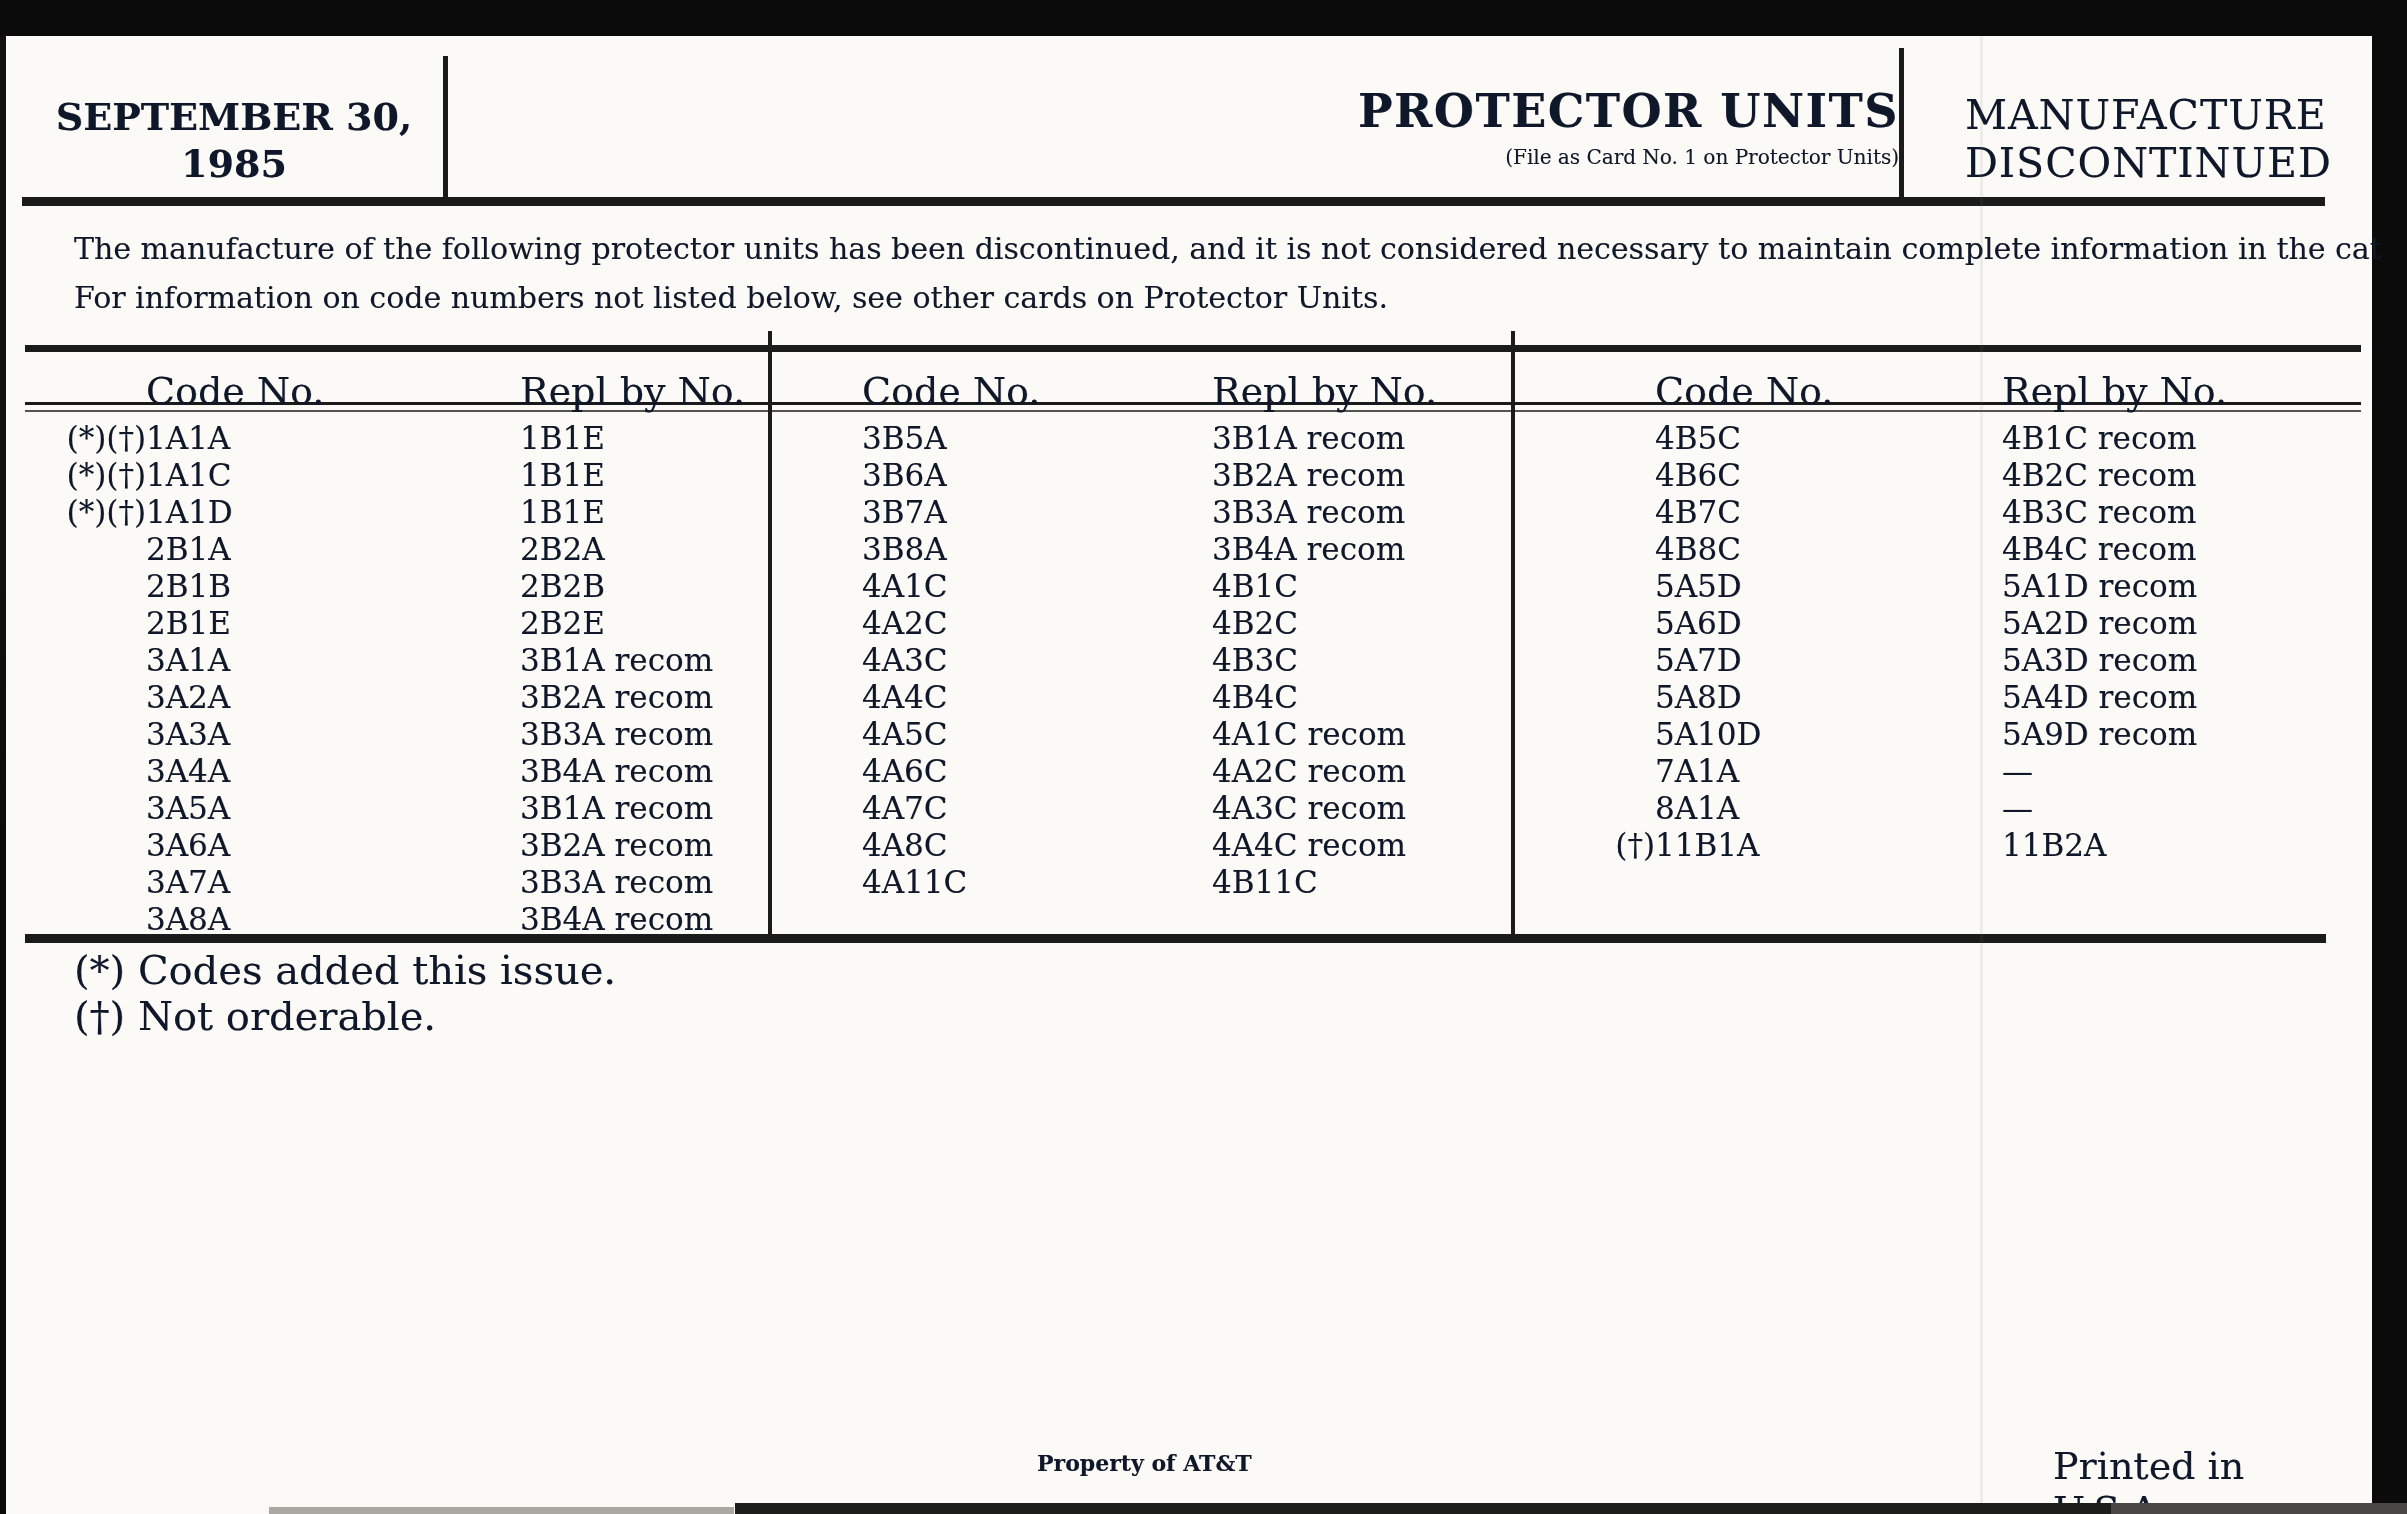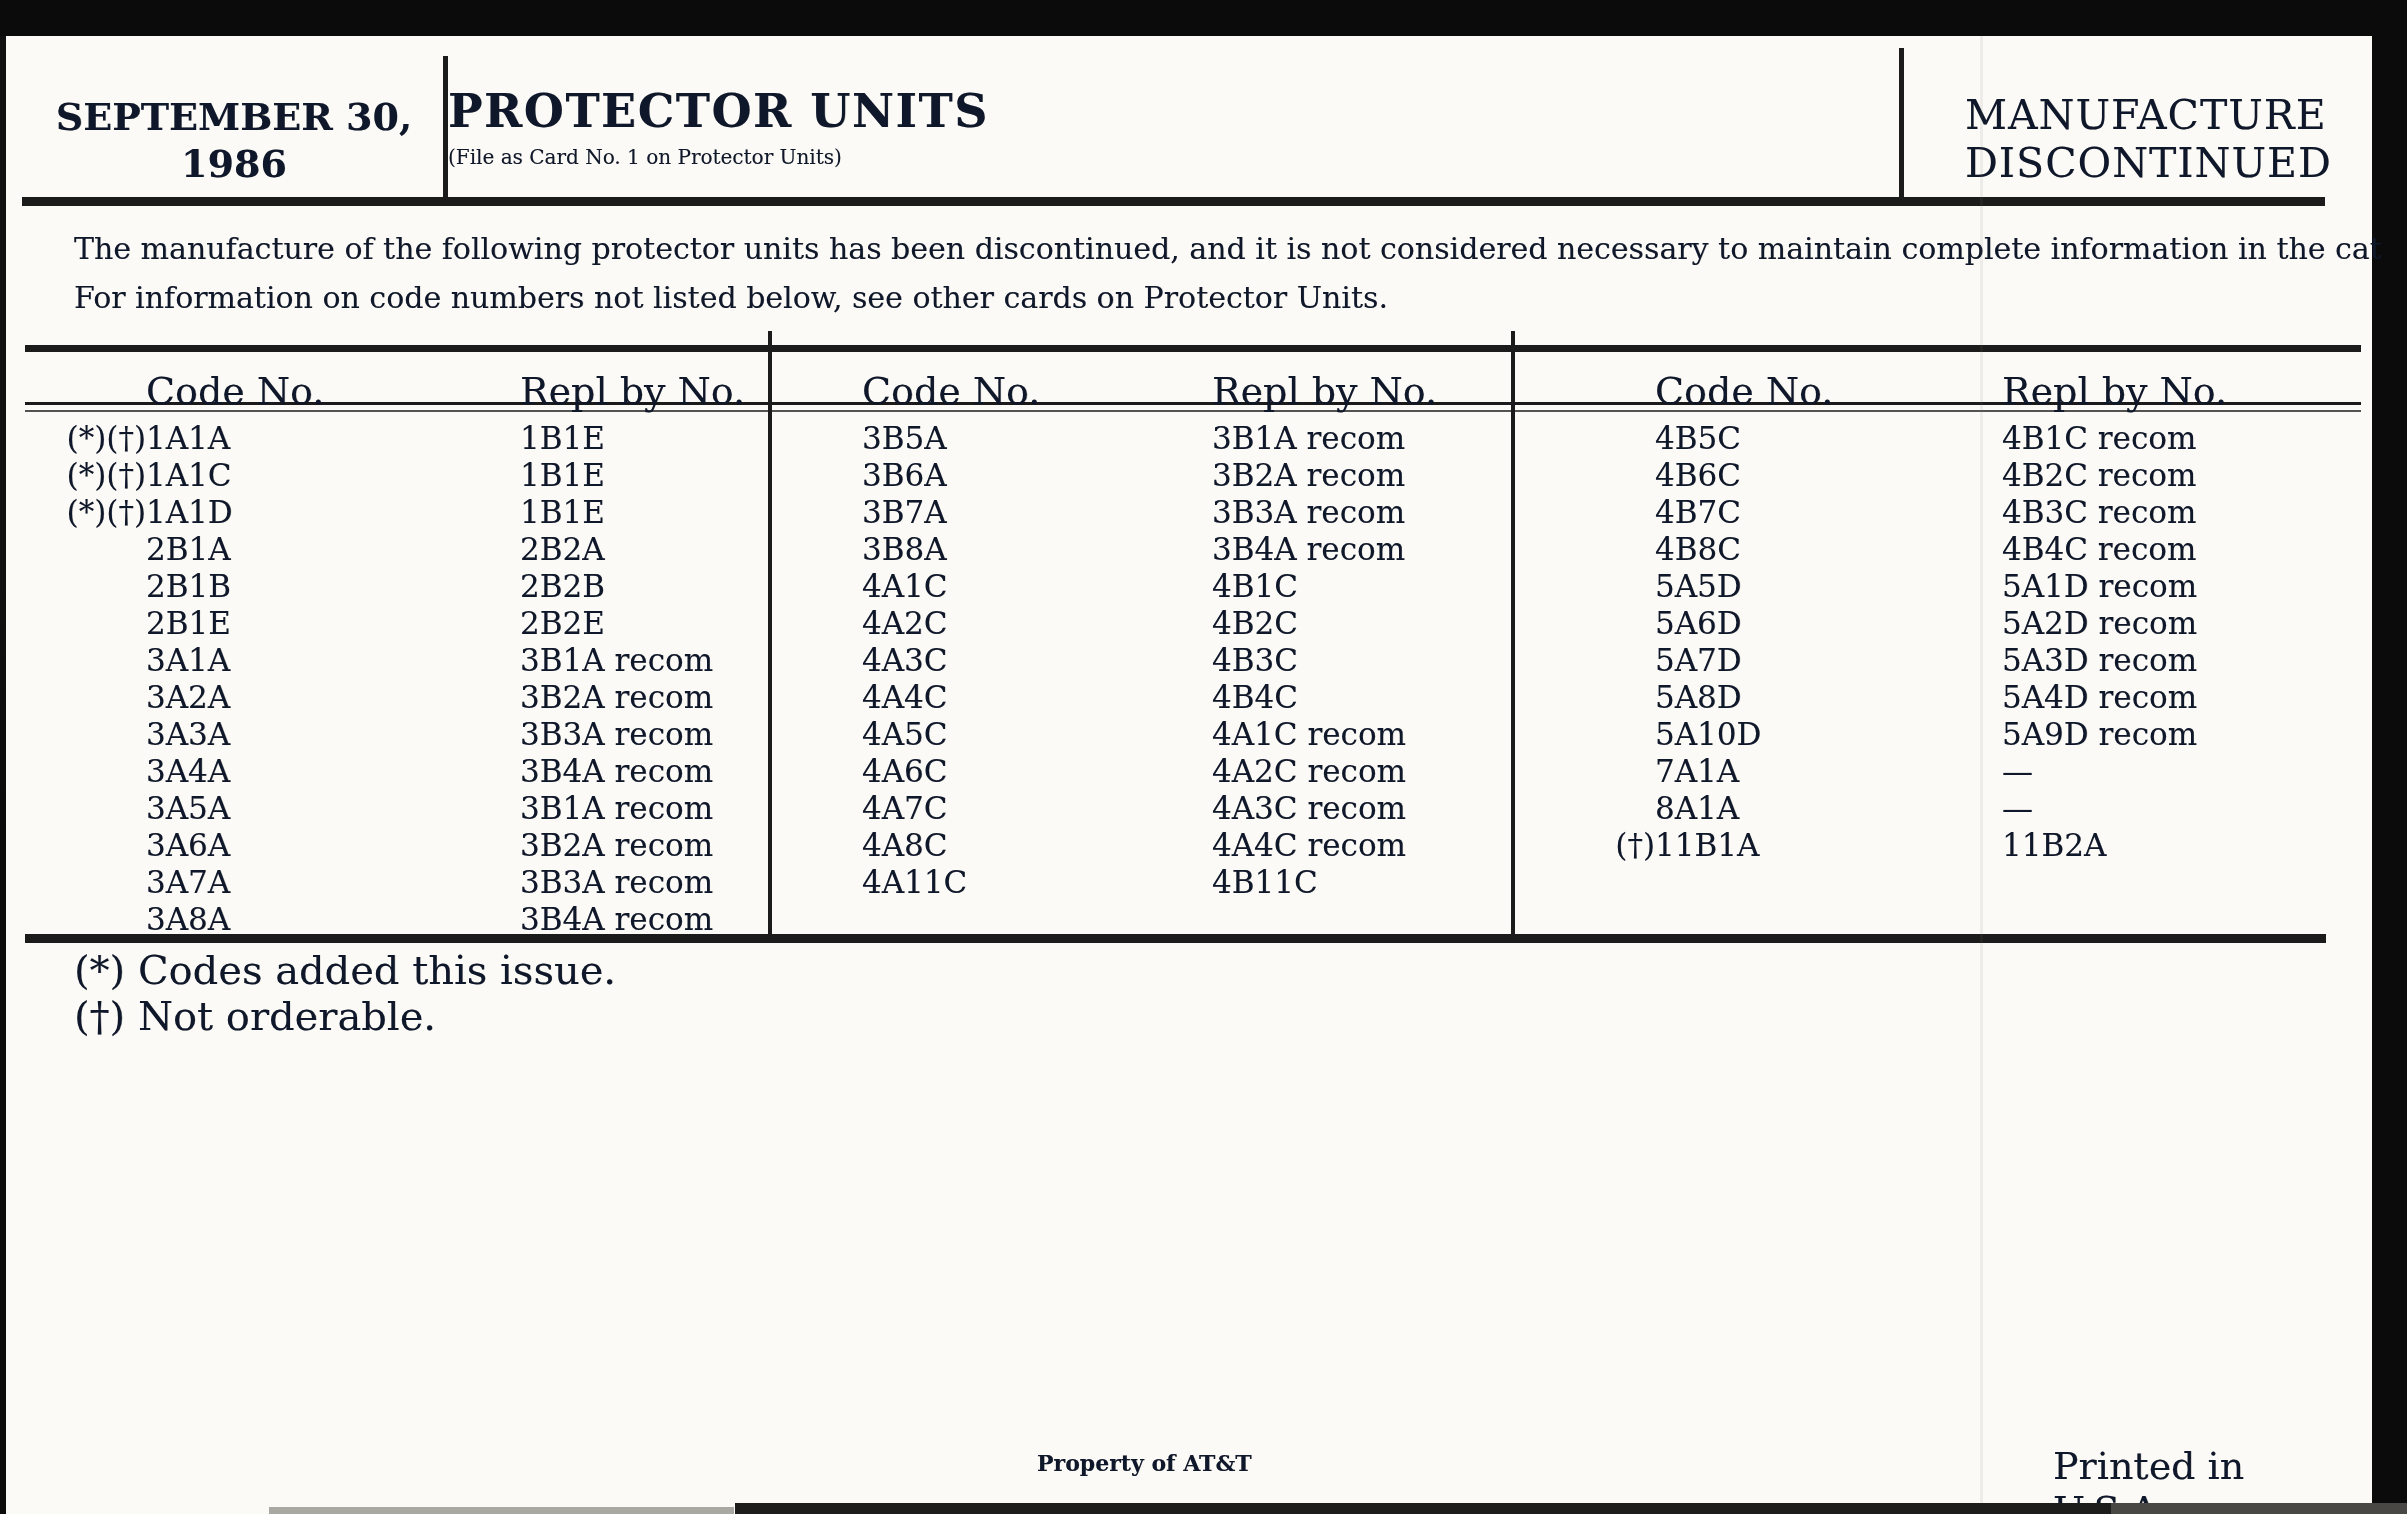--- a/index.html
+++ b/index.html
@@ -17,21 +17,21 @@
              background:linear-gradient(#111 0 70%,rgba(17,17,17,0));}
   .band-bot-a{position:absolute;left:269px;top:1507px;width:465px;height:8px;background:#a9a8a2;}
   .band-bot-b{position:absolute;left:735px;top:1503px;width:1376px;height:12px;background:#1d1d1c;}
   .band-bot-c{position:absolute;left:2111px;top:1503px;width:297px;height:12px;background:#494845;}
 
   
   .hdr-date{position:absolute;left:19px;top:57px;width:418px;text-align:center;
             font-weight:bold;font-size:38px;line-height:47px;}
   .hdr-vline1{position:absolute;left:437px;top:20px;width:5px;height:146px;background:#1b1b1b;}
   .hdr-vline2{position:absolute;left:1893px;top:12px;width:5px;height:153px;background:#1b1b1b;}
-  .hdr-center{position:absolute;left:442px;top:50px;width:1451px;text-align:left;}
+  .hdr-center{position:absolute;left:442px;top:50px;width:1451px;text-align:right;}
   .hdr-title{font-weight:bold;font-size:46px;line-height:51px;letter-spacing:1.5px;}
   .hdr-sub{font-size:20px;line-height:40px;}
   .hdr-right{position:absolute;left:1959px;top:55px;font-weight:normal;font-size:41px;line-height:48px;letter-spacing:1px;}
   .hdr-rule{position:absolute;left:16px;top:161px;width:2303px;height:9px;background:#1b1b1b;}
 
   
   .intro{position:absolute;left:68px;top:188px;font-size:30px;line-height:49px;white-space:nowrap;}
 
   
   .rtable{position:absolute;left:19px;top:309px;width:2353px;height:604px;}
@@ -59,21 +59,21 @@
 </style>
 </head>
 <body>
 
 <div class="stage">
 
   <div class="page">
 
     <div class="hdr-date">
       <div>SEPTEMBER 30,</div>
-      <div>1986</div>
+      <div>1985</div>
     </div>
     <div class="hdr-vline1"></div>
     <div class="hdr-center">
       <div class="hdr-title">PROTECTOR UNITS</div>
       <div class="hdr-sub">(File as Card No. 1 on Protector Units)</div>
     </div>
     <div class="hdr-vline2"></div>
     <div class="hdr-right">
       <div>MANUFACTURE</div>
       <div>DISCONTINUED</div>

